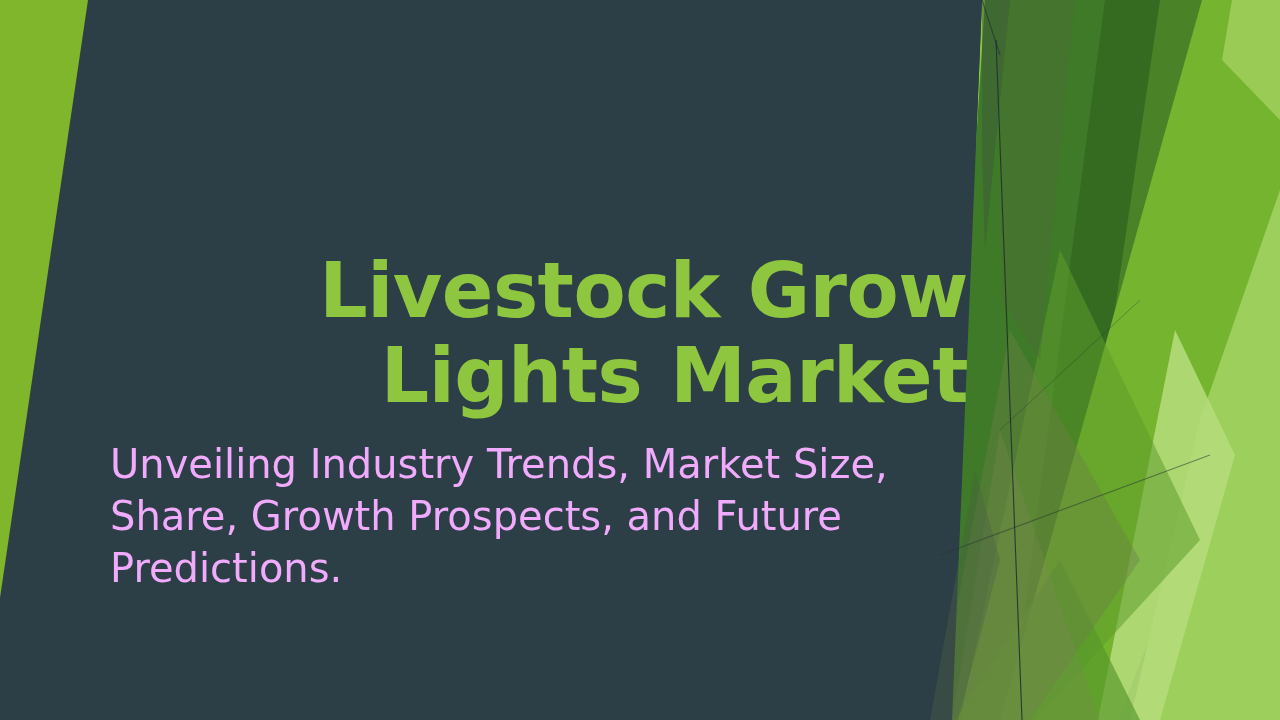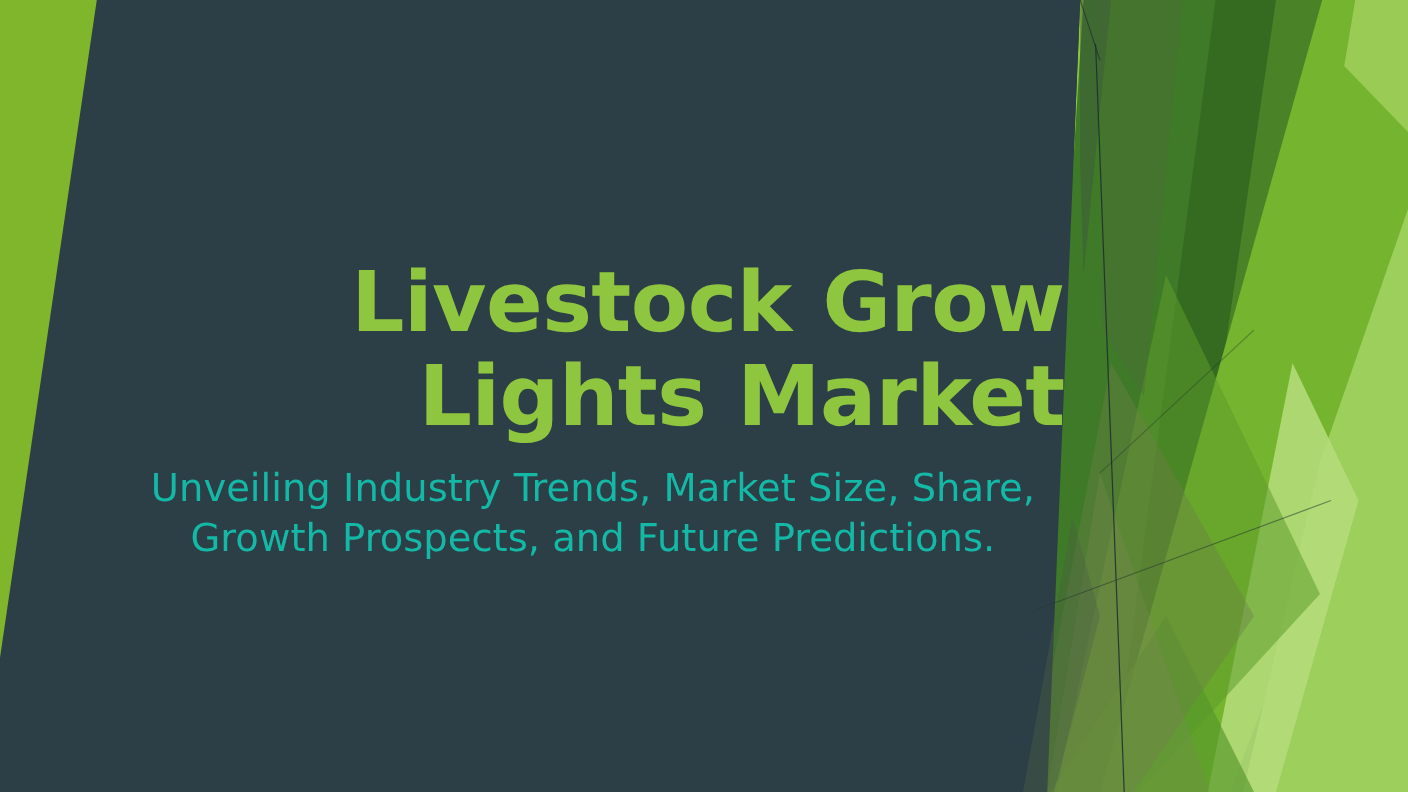--- a/index.html
+++ b/index.html
@@ -24,44 +24,44 @@
     inset: 0;
     width: 1280px;
     height: 720px;
     display: block;
   }
 
   
   #text-block {
     position: absolute;
     left: 110px;
-    top: 232px;
+    top: 248px;
     width: 858px;
     text-align: right;
     z-index: 5;
   }
 
   #slide-title {
     margin: 0;
     font-size: 76px;
     line-height: 1.12;
     font-weight: bold;
     letter-spacing: -0.5px;
     color: #8fc63f;
     text-align: right;
     word-spacing: 2px;
   }
 
   #slide-subtitle {
     margin: 20px 0 0 0;
-    font-size: 35px;
+    font-size: 40px;
     line-height: 1.30;
     font-weight: normal;
-    color: #14b8a6;
-    text-align: center;
+    color: #f0abfc;
+    text-align: left;
     letter-spacing: 0px;
   }
 </style>
 </head>
 <body>
 
 <div id="slide">
 
   <svg id="bg-art" viewBox="0 0 1280 720" preserveAspectRatio="none">
 

